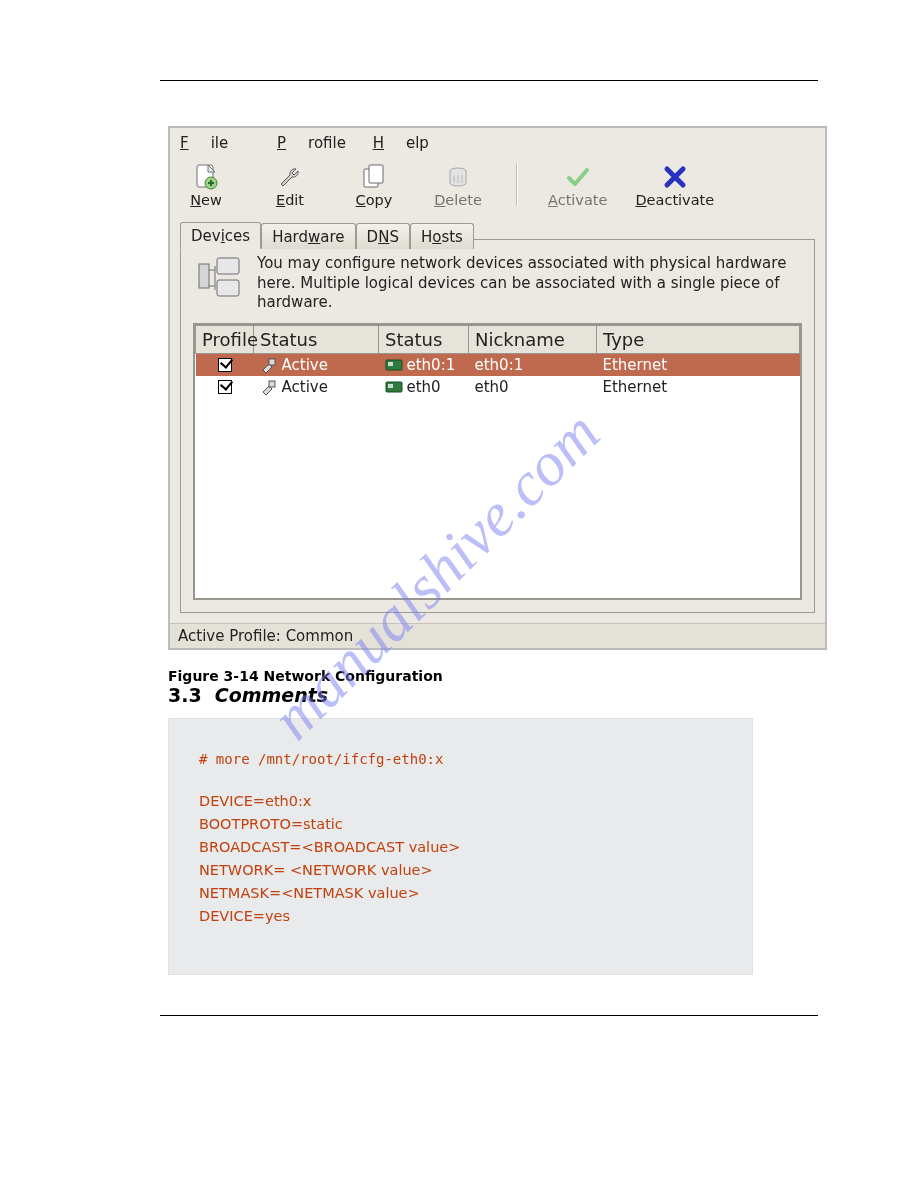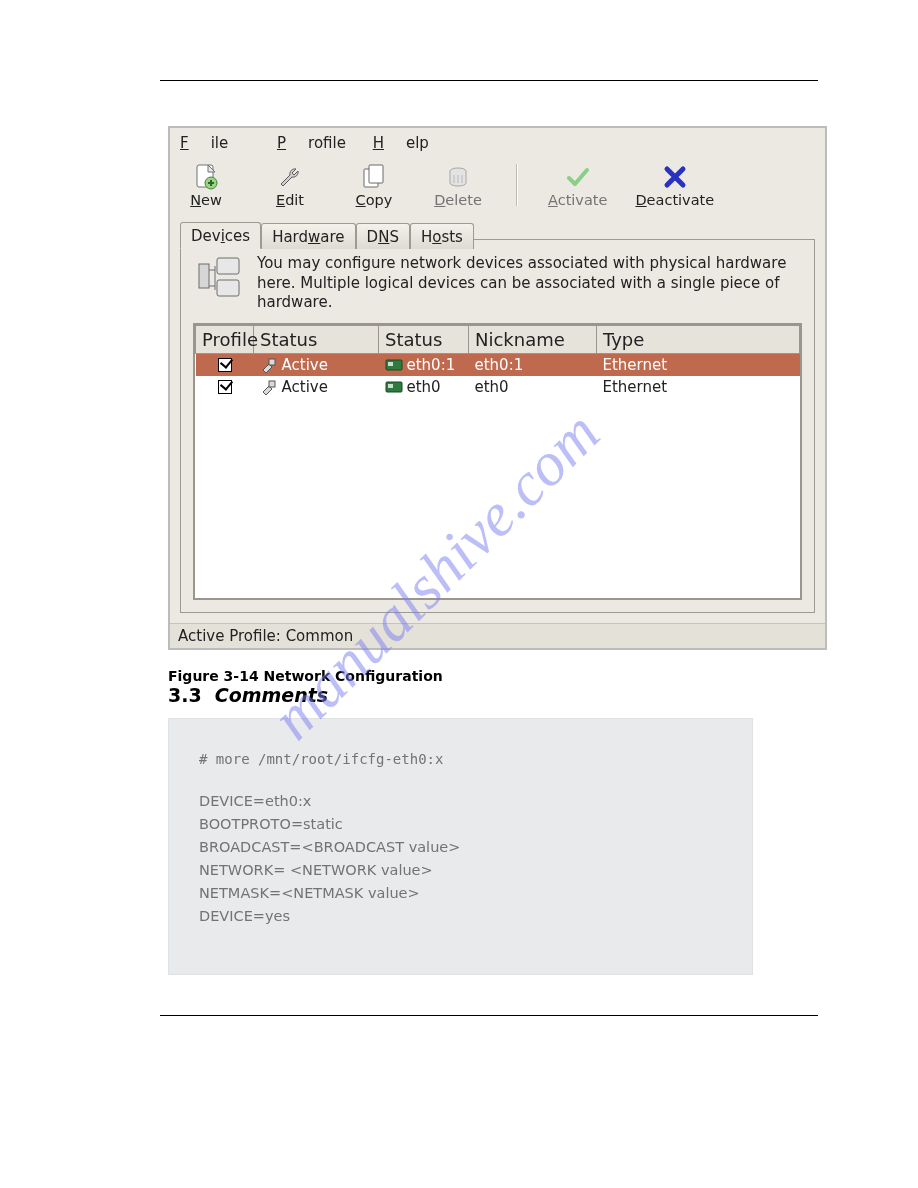--- a/index.html
+++ b/index.html
@@ -199,21 +199,21 @@
     font-size: 14px;
   }
   .sec-num { font-weight: bold; font-size: 19px; }
   .sec-title { font-weight: bold; font-style: italic; font-size: 19px; margin-left: 8px;}
   .commentbox {
     background: #e8eaec;
     border: 1px solid #dfe1e3;
     padding: 30px 30px 45px 30px;
     margin-top: 12px;
     width: 585px;
-    color: #737373;
+    color: #c2410c;
     font-size: 14.5px;
     line-height: 1.45;
   }
   .commentbox .head {
     font-family: "DejaVu Sans Mono", "Courier New", monospace;
     font-size: 14px;
     margin-bottom: 22px;
   }
   .commentbox .cline { margin: 2px 0; }
 

